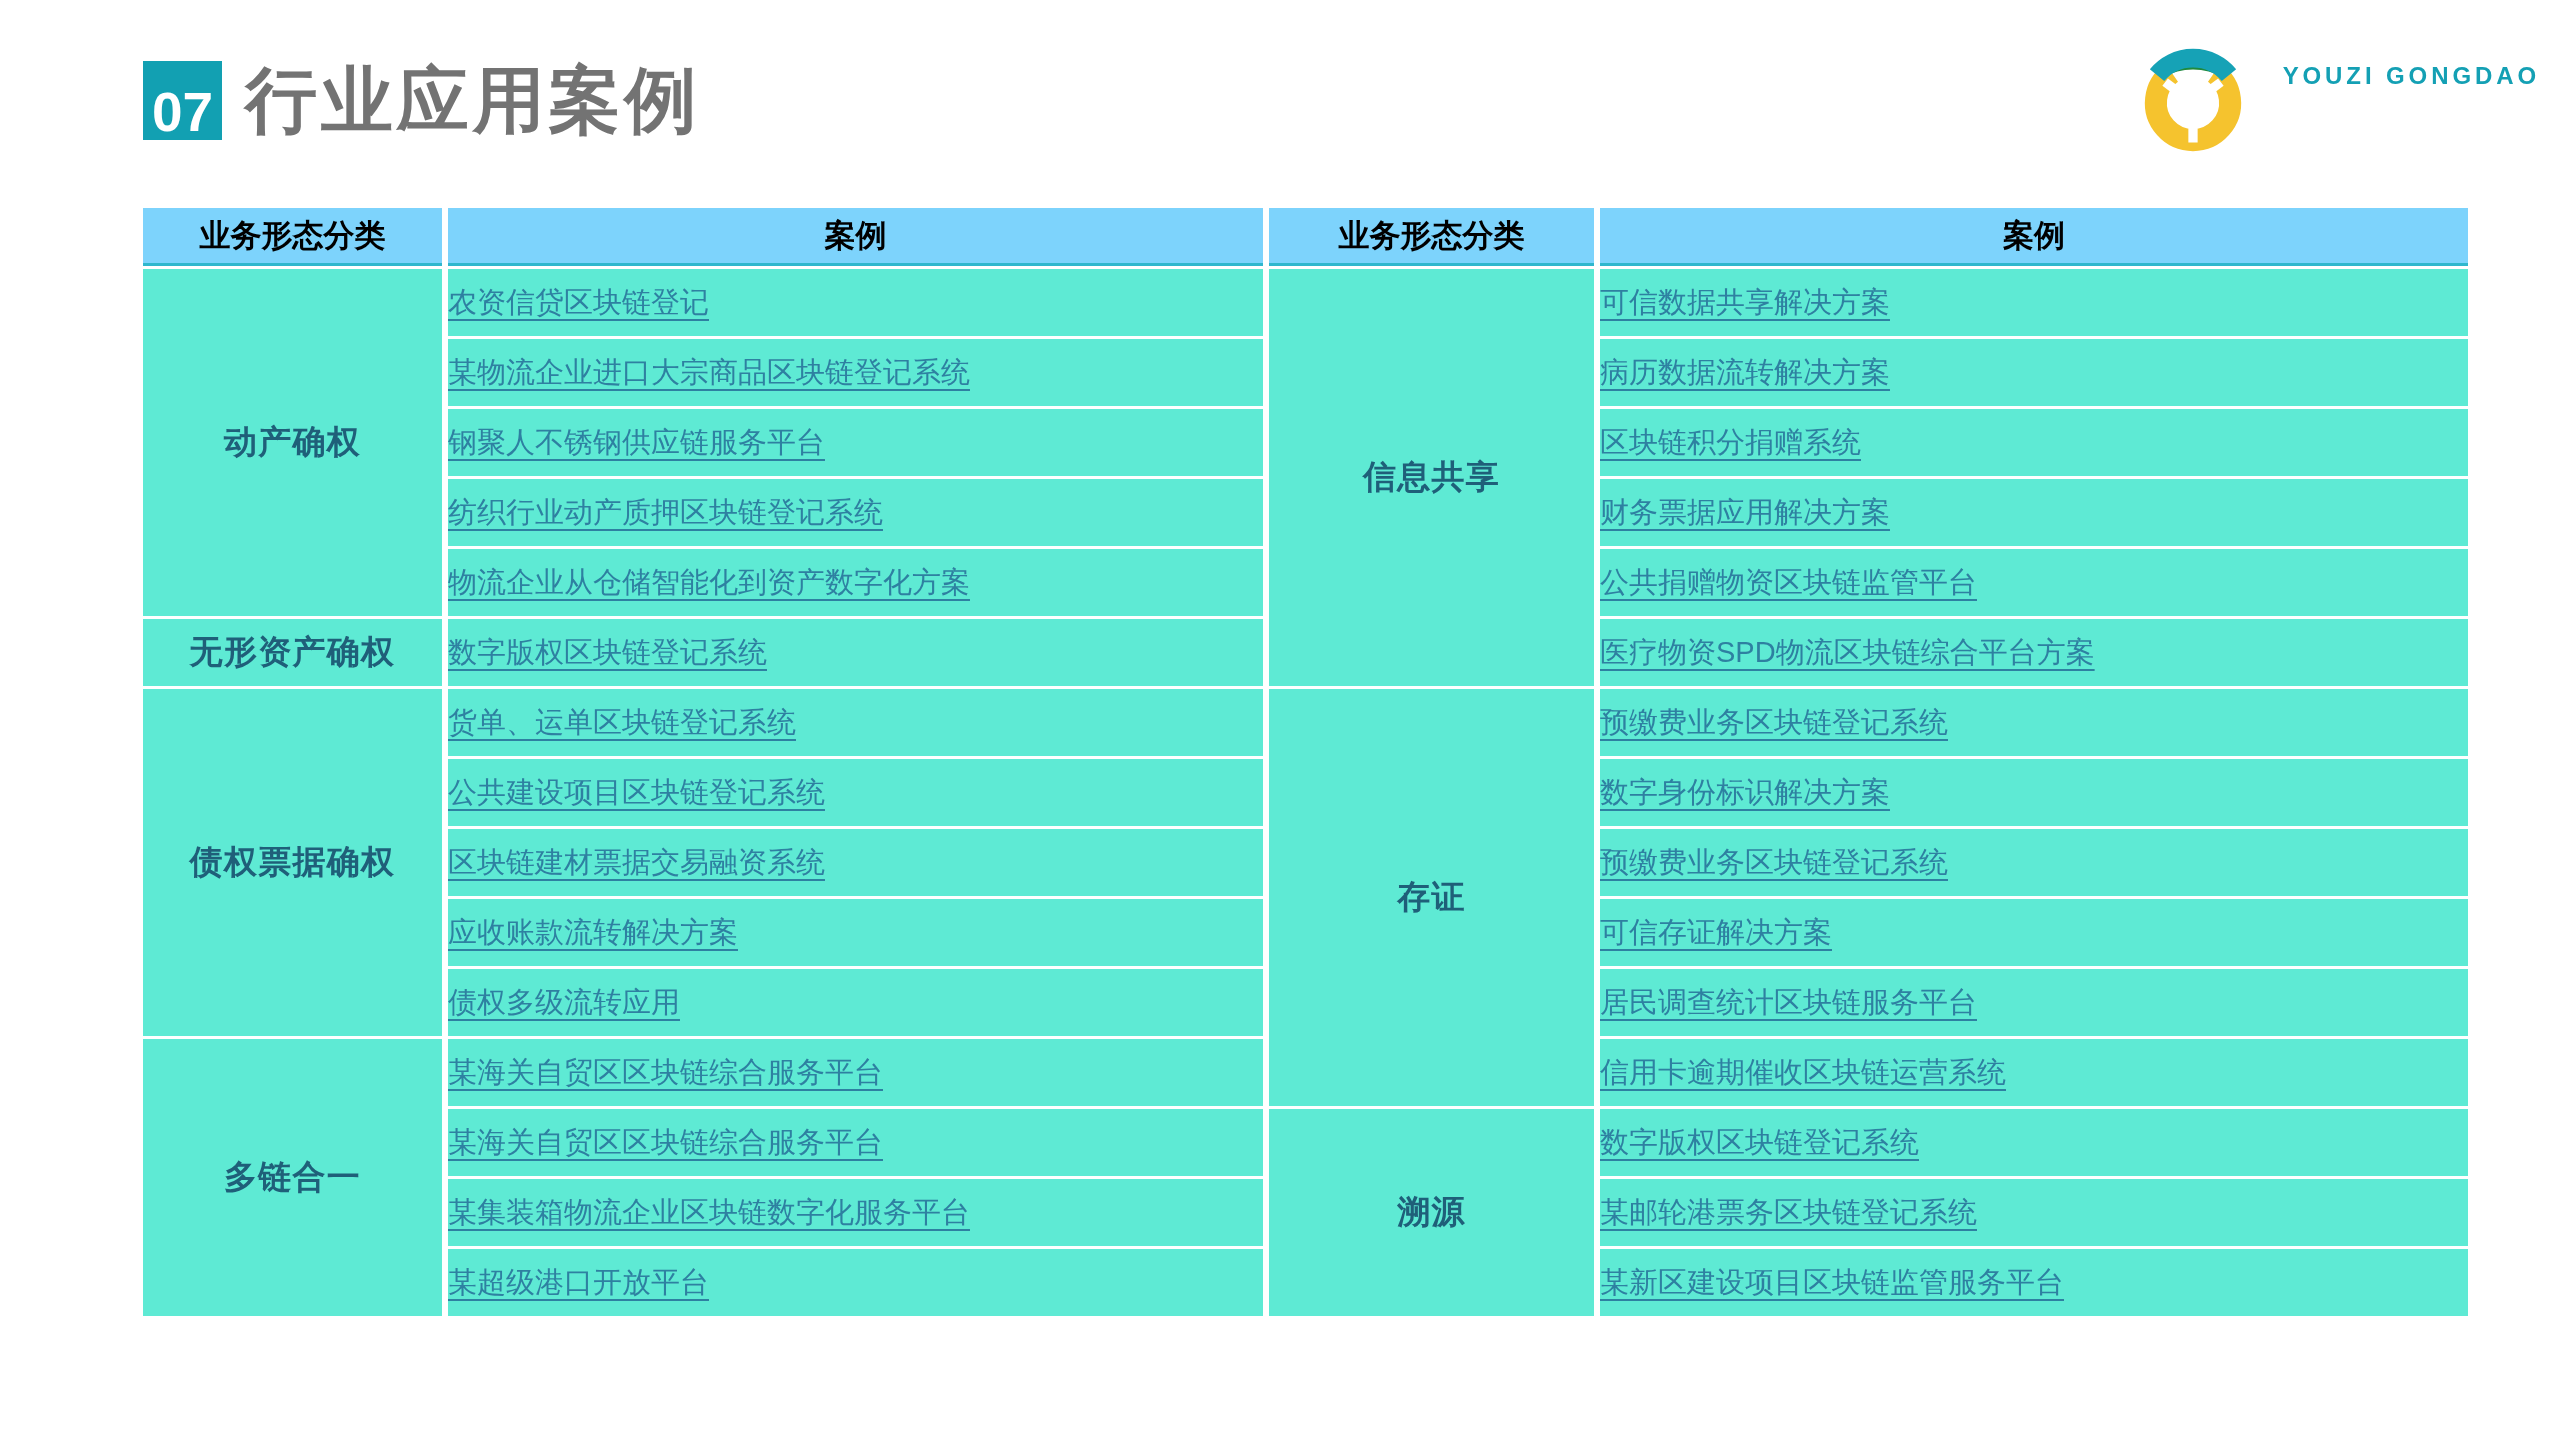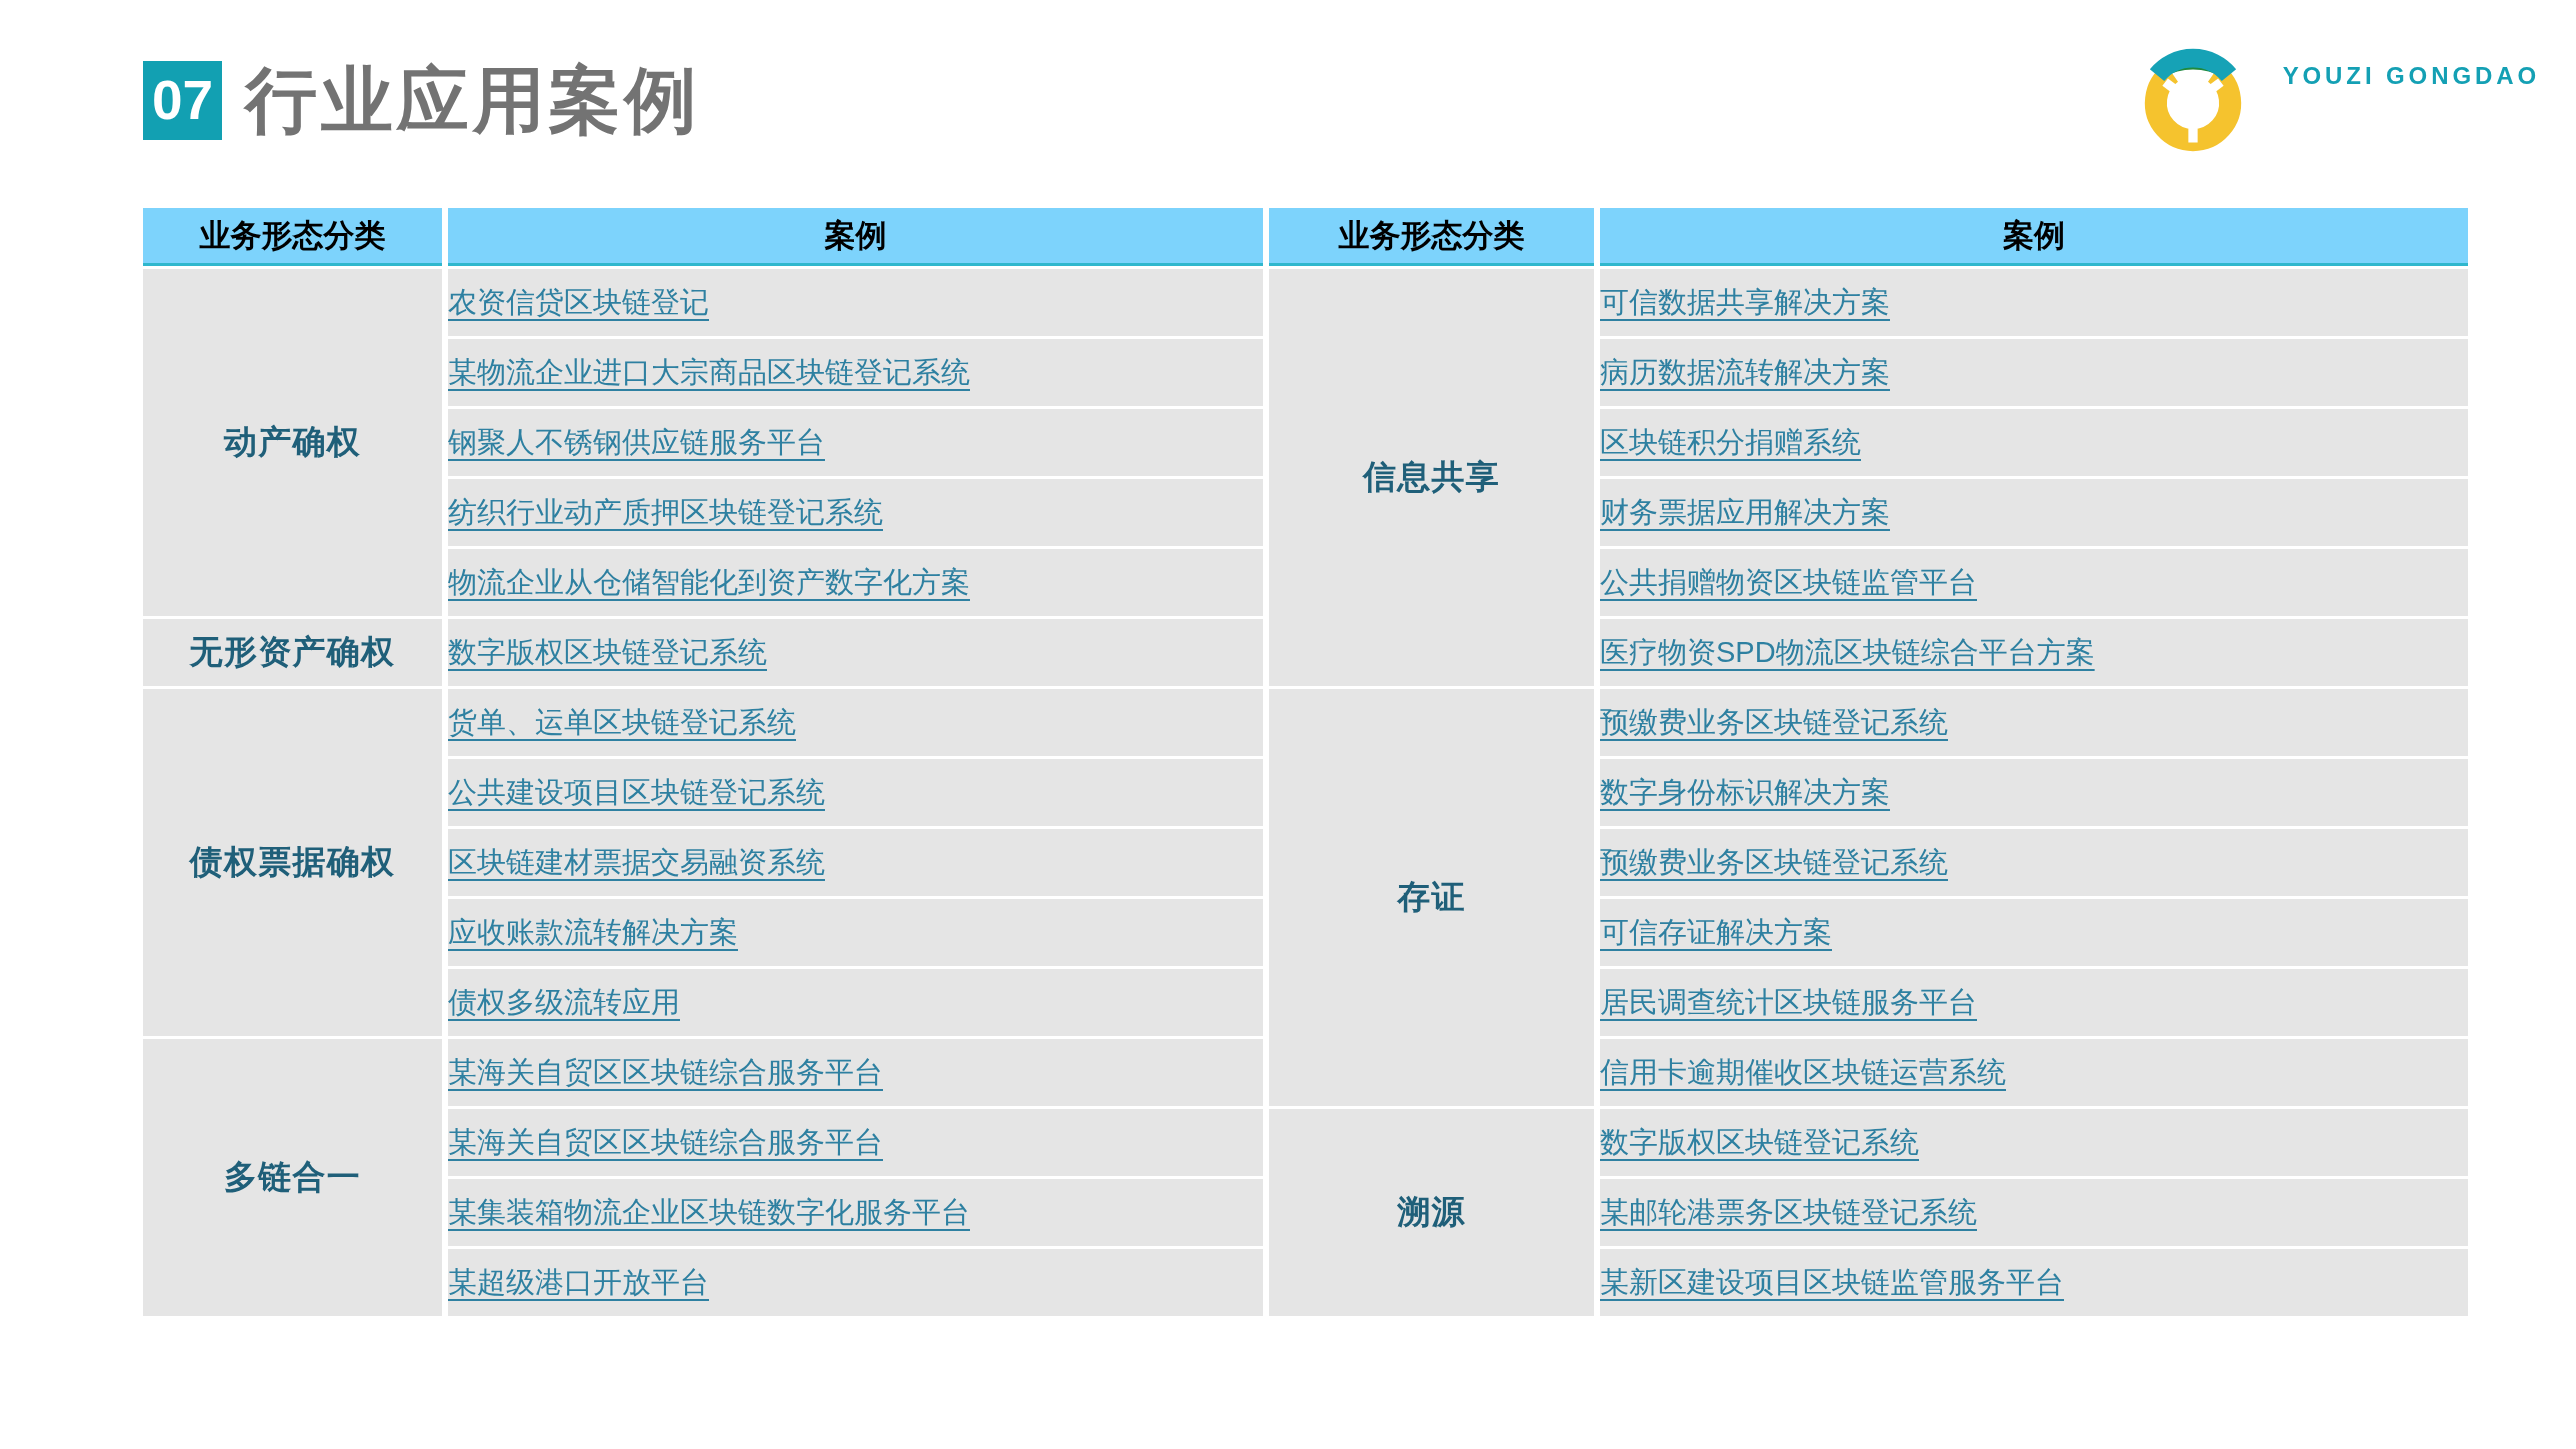--- a/index.html
+++ b/index.html
@@ -1,21 +1,21 @@
 <!DOCTYPE html>
 <html style="font-size:10.3px"><head>
 <meta charset="utf-8">
 <style>
   html,body{margin:0;padding:0;background:#ffffff;}
   body{font-family:"Liberation Sans","DejaVu Sans",sans-serif;}
   .slide{position:relative;width:2576px;height:1449px;background:#ffffff;overflow:hidden;}
 
   
   .num-box{position:absolute;left:143px;top:61px;width:79px;height:79px;
-           background:#12A0B2;display:flex;align-items:center;justify-content:center;}
+           background:#12A0B2;display:flex;align-items:flex-end;justify-content:center;}
   .num-box span{color:#ffffff;font-size:55px;font-weight:700;line-height:1;}
   .page-title{position:absolute;left:245px;top:61px;height:79px;display:flex;align-items:center;
               color:#737373;font-size:72px;font-weight:700;letter-spacing:3.9px;white-space:nowrap;}
 
   
   .logo{position:absolute;top:31px;right:36px;display:flex;align-items:flex-start;}
   .logo-mark{width:116px;height:122px;flex:0 0 auto;}
   .logo-text{display:flex;flex-direction:column;margin-left:32px;margin-top:31px;}
   .logo-en{color:#14A0B4;font-size:24px;font-weight:700;letter-spacing:3.9px;white-space:nowrap;}
   .logo-zh{color:#14A0B4;font-size:50px;font-weight:700;letter-spacing:5.2px;margin-top:5.2px;white-space:nowrap;}
@@ -23,21 +23,21 @@
   
   .table-wrap{position:absolute;top:205px;}
   .table-wrap.left{left:137px;width:1132px;}
   .table-wrap.right{left:1263px;width:1211px;}
 
   table.cases{width:100%;border-collapse:separate;border-spacing:6.4px 3.2px;table-layout:fixed;}
   table.cases th{background:#7dd3fc;color:#000000;font-size:31px;font-weight:700;height:55px;
                  padding:0;text-align:center;border-bottom:3.9px solid #2FB7CD;}
   .table-wrap.left  th.col-cat{width:299px;}
   .table-wrap.right th.col-cat{width:325px;}
-  table.cases td{padding:0;background:#e5e5e5;}
+  table.cases td{padding:0;background:#5eead4;}
   td.category{color:#1F5F79;font-weight:700;font-size:33px;text-align:center;vertical-align:middle;
               letter-spacing:1.3px;}
   td.case{height:67px;vertical-align:middle;padding-left:36px;}
   a.case-link{color:#2E80A1;font-size:29px;text-decoration:underline;
               text-underline-offset:7px;text-decoration-thickness:1.9px;white-space:nowrap;}
 </style>
 </head>
 <body>
 
 <div class="slide">

